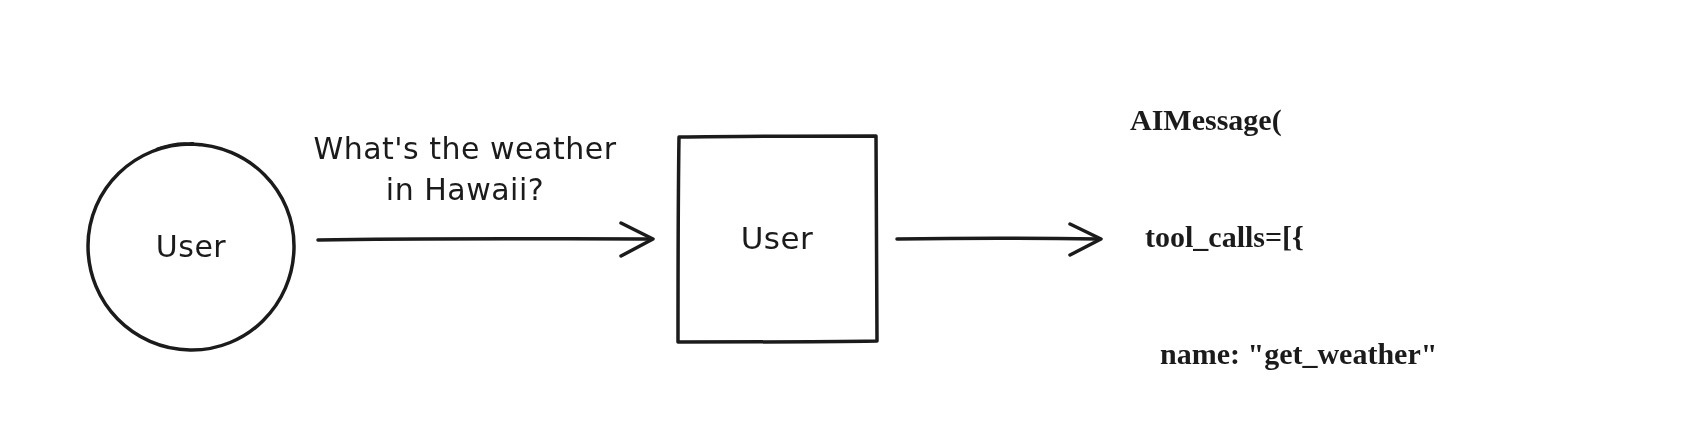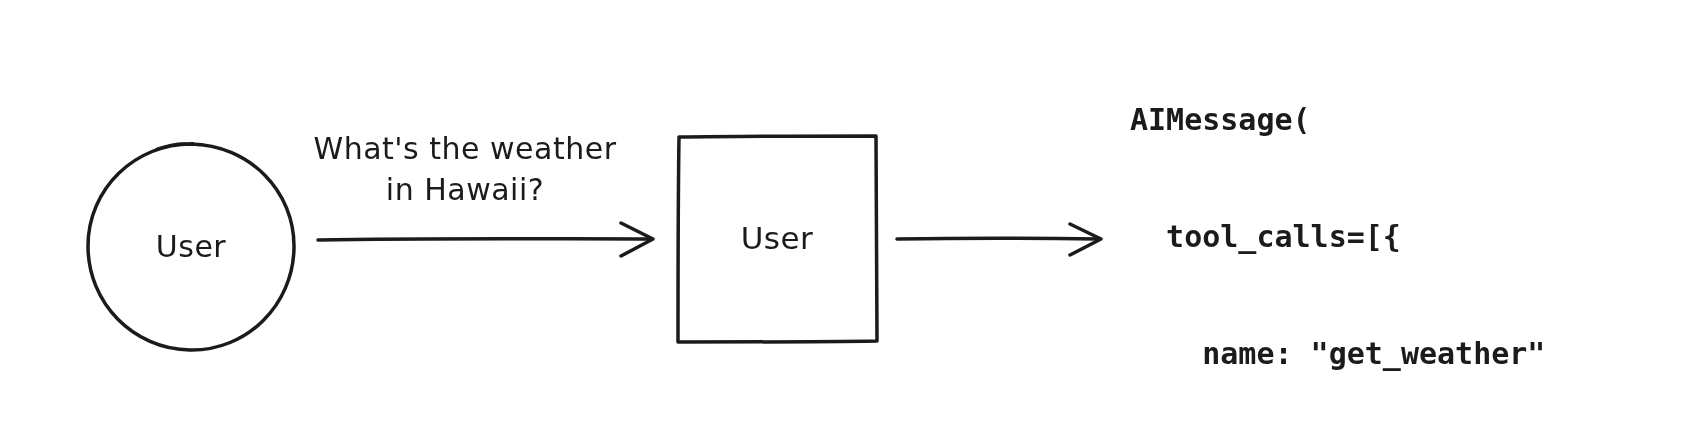--- a/index.html
+++ b/index.html
@@ -32,21 +32,21 @@
     position: absolute;
     left: 1130px;
     top: 22px;
     font-family: "DejaVu Sans Mono", monospace;
     font-weight: 700;
     font-size: 30px;
     line-height: 39px;
     white-space: pre;
     color: var(--ink, #1b1b1b);
   }
-  .code-line { height: 39px; }
+  .code-line { height: 39px; font-family: Liberation Serif, serif; }
 </style>
 </head>
 <body>
 
 <div class="canvas" style="--ink: #1b1b1b; --bg: #ffffff;">
 
   <svg class="shapes" width="1684" height="432" viewBox="0 0 1684 432" fill="none" stroke="currentColor" stroke-width="3.5" stroke-linecap="round" stroke-linejoin="round">
     <g>
       <path d="M 191 144 C 249 145 295 191 294 248 C 293 305 247 351 190 350 C 133 349 88 303 88 246 C 88 189 135 143 193 144"></path>
       <path d="M 157 149 C 172 143 186 142 200 145" stroke-width="2.5"></path>

